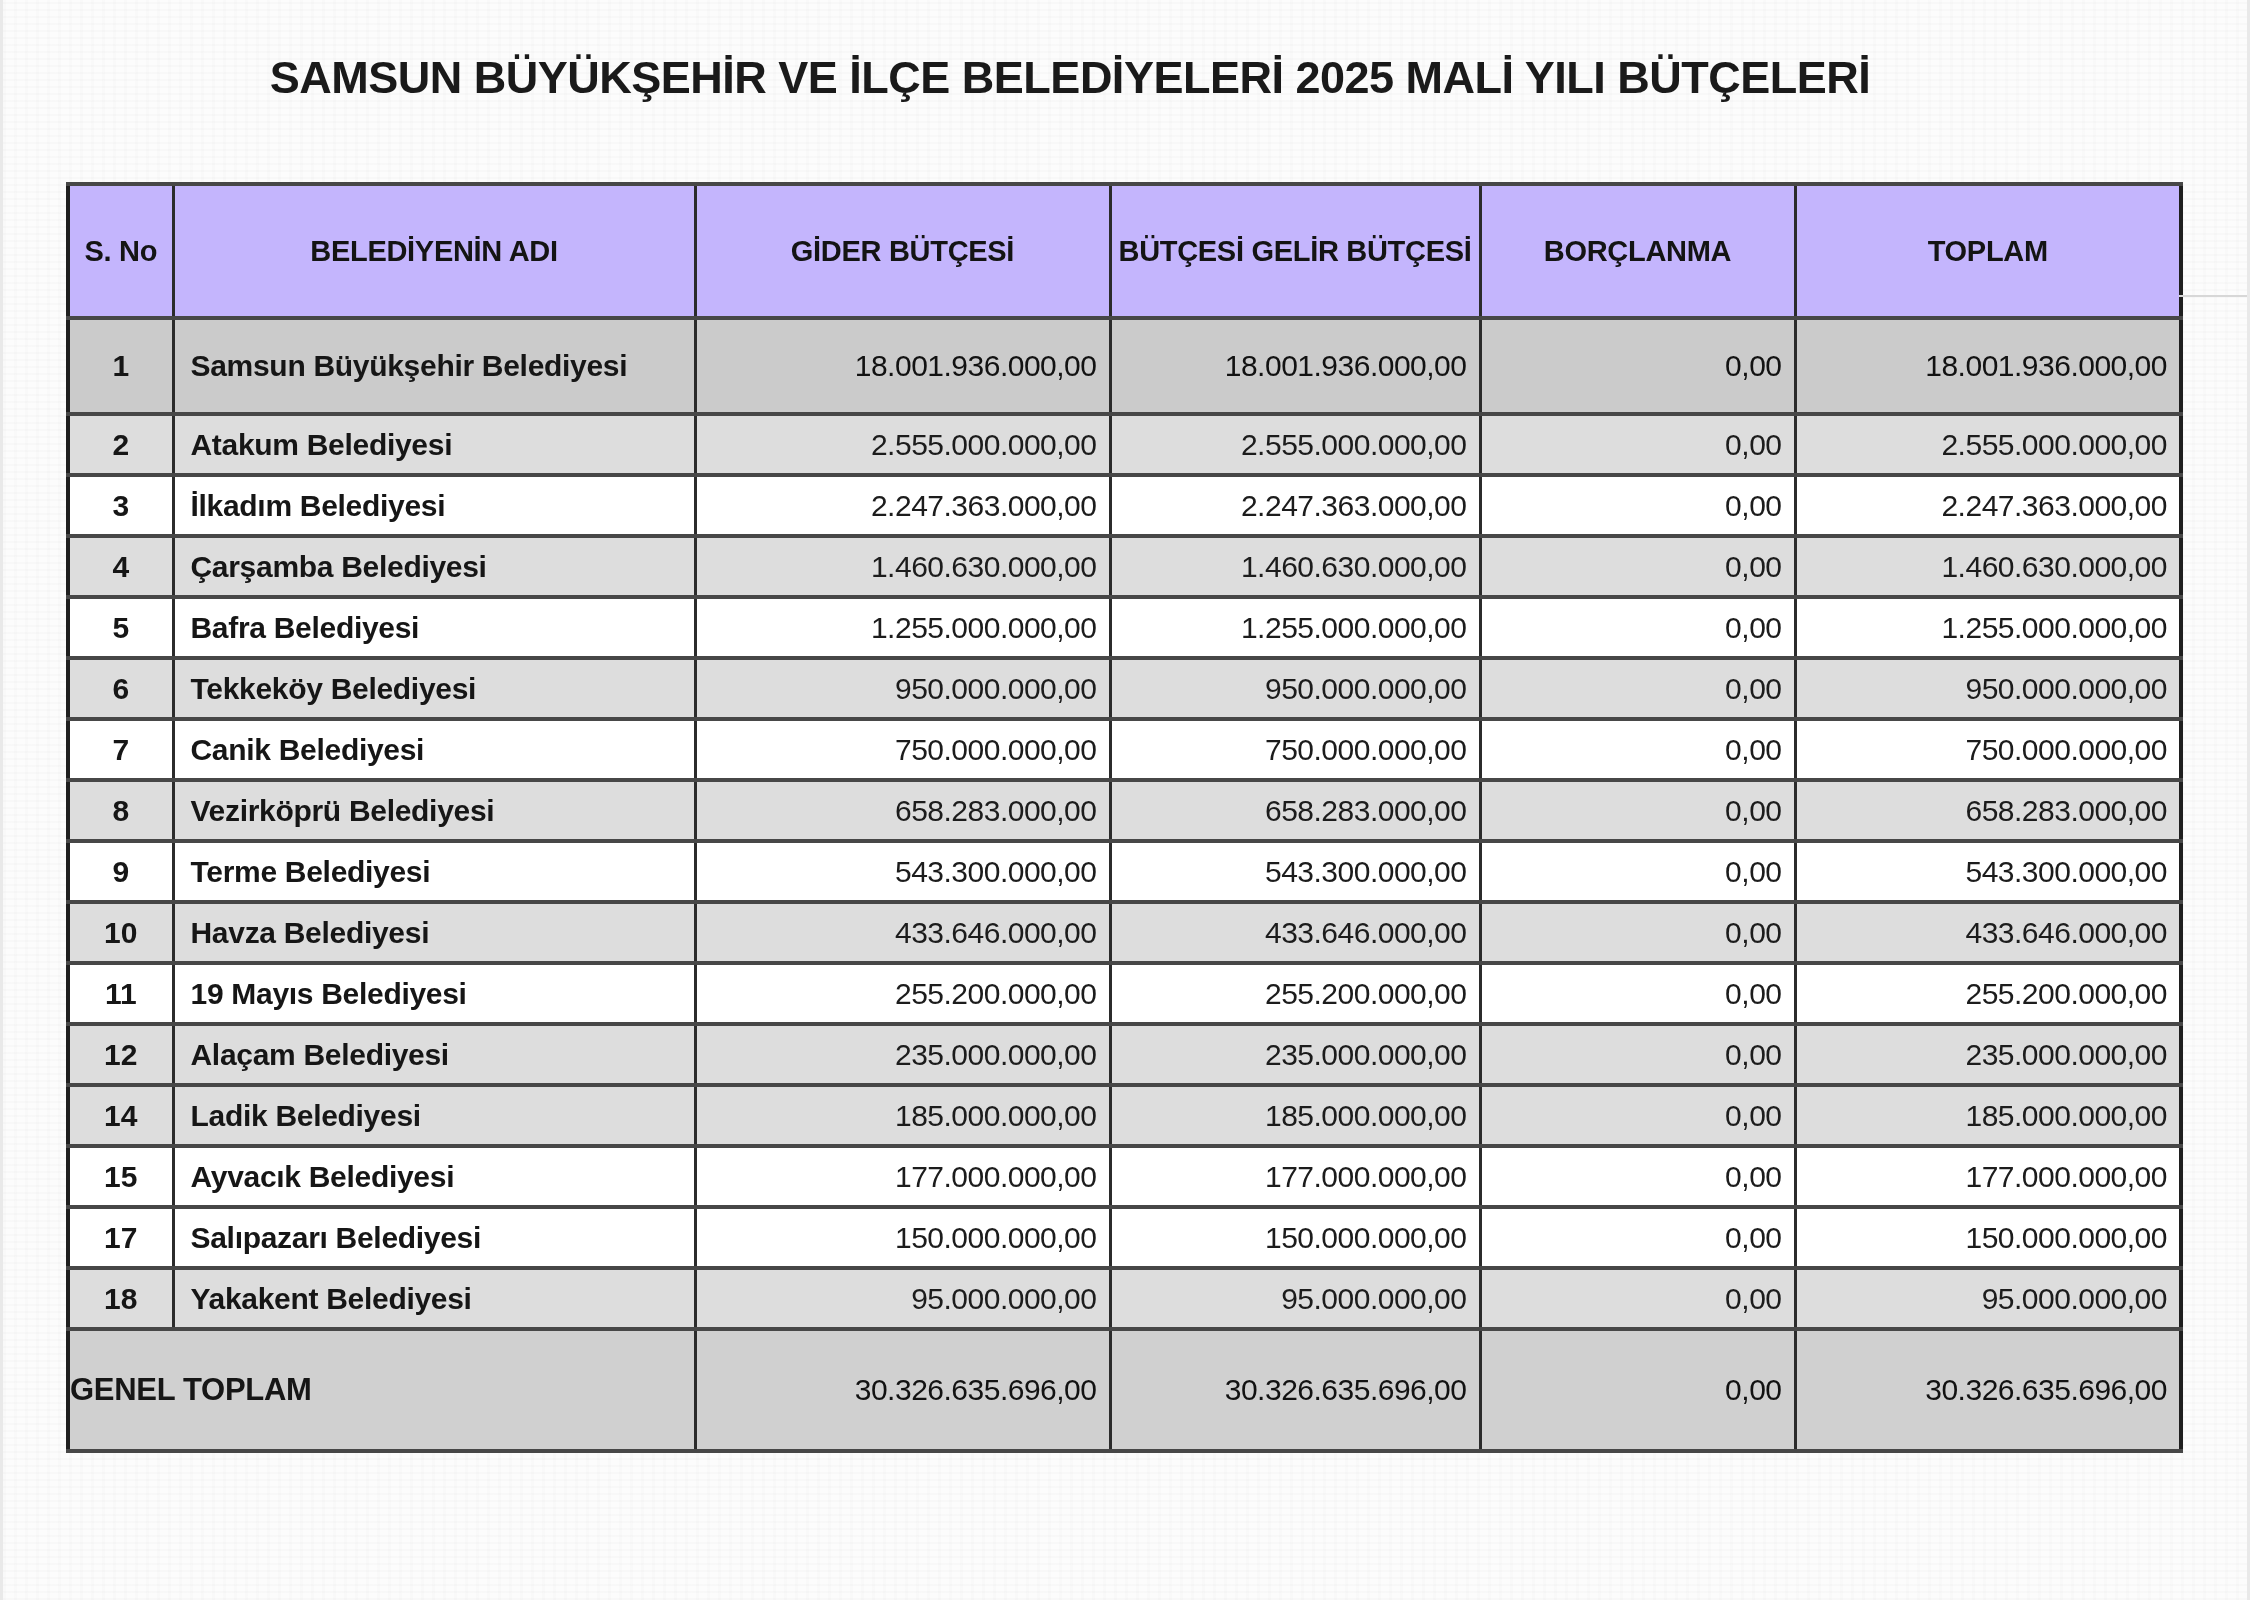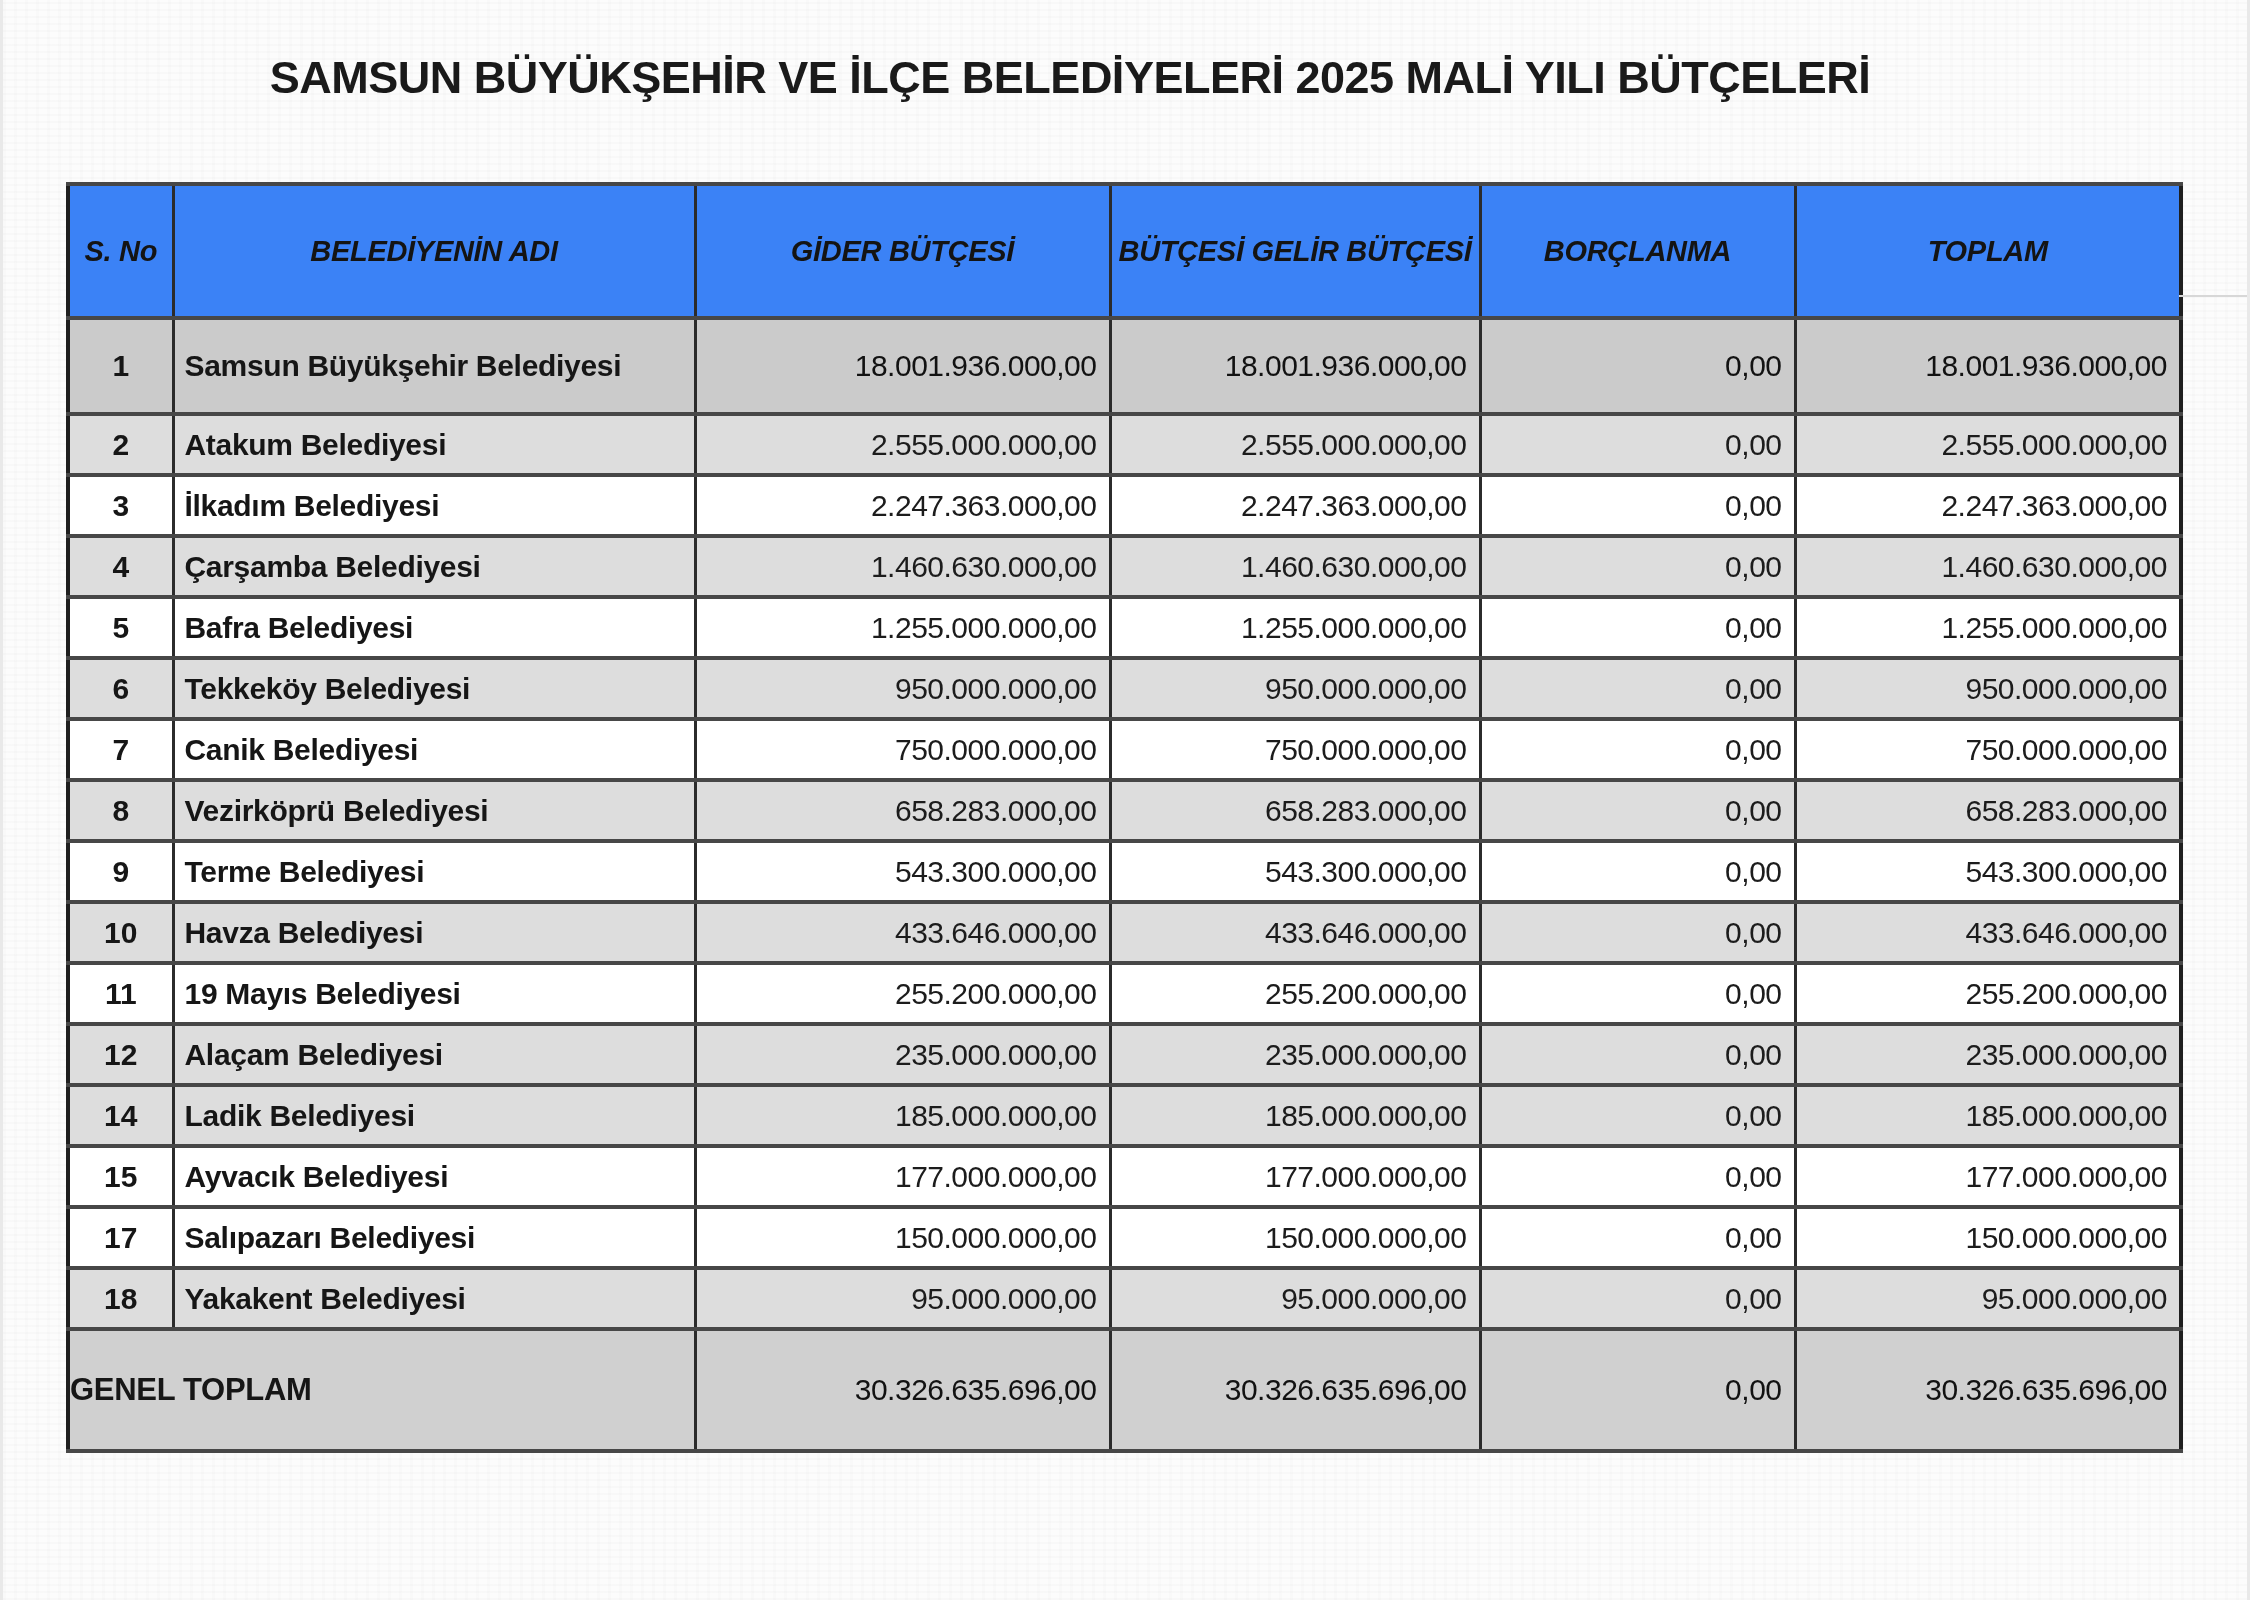--- a/index.html
+++ b/index.html
@@ -42,30 +42,30 @@
   col.c-toplam{width:386px;}
   th,td{
     border-left:3px solid #2b2b2b;
     border-right:3px solid #2b2b2b;
     border-top:4px solid #474747;
     border-bottom:4px solid #474747;
     padding:0;
     overflow:hidden;
     white-space:nowrap;
   }
-  thead tr{height:134px;background:#3b82f6;font-style:italic;}
+  thead tr{height:134px;background:#c4b5fd;}
   th{
     font-size:29px;font-weight:700;text-align:center;color:#141414;
     letter-spacing:-0.3px;
   }
   tbody tr{height:61px;}
   tbody tr.first{height:96px;}
   tfoot tr{height:122px;background:#d0d0d0;}
   td.no{font-size:30px;font-weight:700;text-align:center;}
-  td.name{font-size:30px;font-weight:700;text-align:left;padding-left:10px;letter-spacing:-0.3px;}
+  td.name{font-size:30px;font-weight:700;text-align:left;padding-left:16px;letter-spacing:-0.3px;}
   td.num{font-size:30px;text-align:right;padding-right:12px;letter-spacing:-0.5px;color:#1c1c1c;}
   td.num.bold{font-weight:400;color:#121212;}
   tr.shade-d{background:#cbcbcb;}
   tr.shade-g{background:#dddddd;}
   tr.shade-w{background:#ffffff;}
   tfoot td.total-label{
     font-size:31px;font-weight:700;text-align:left;letter-spacing:-0.3px;
   }
   
   .artifact-line{

